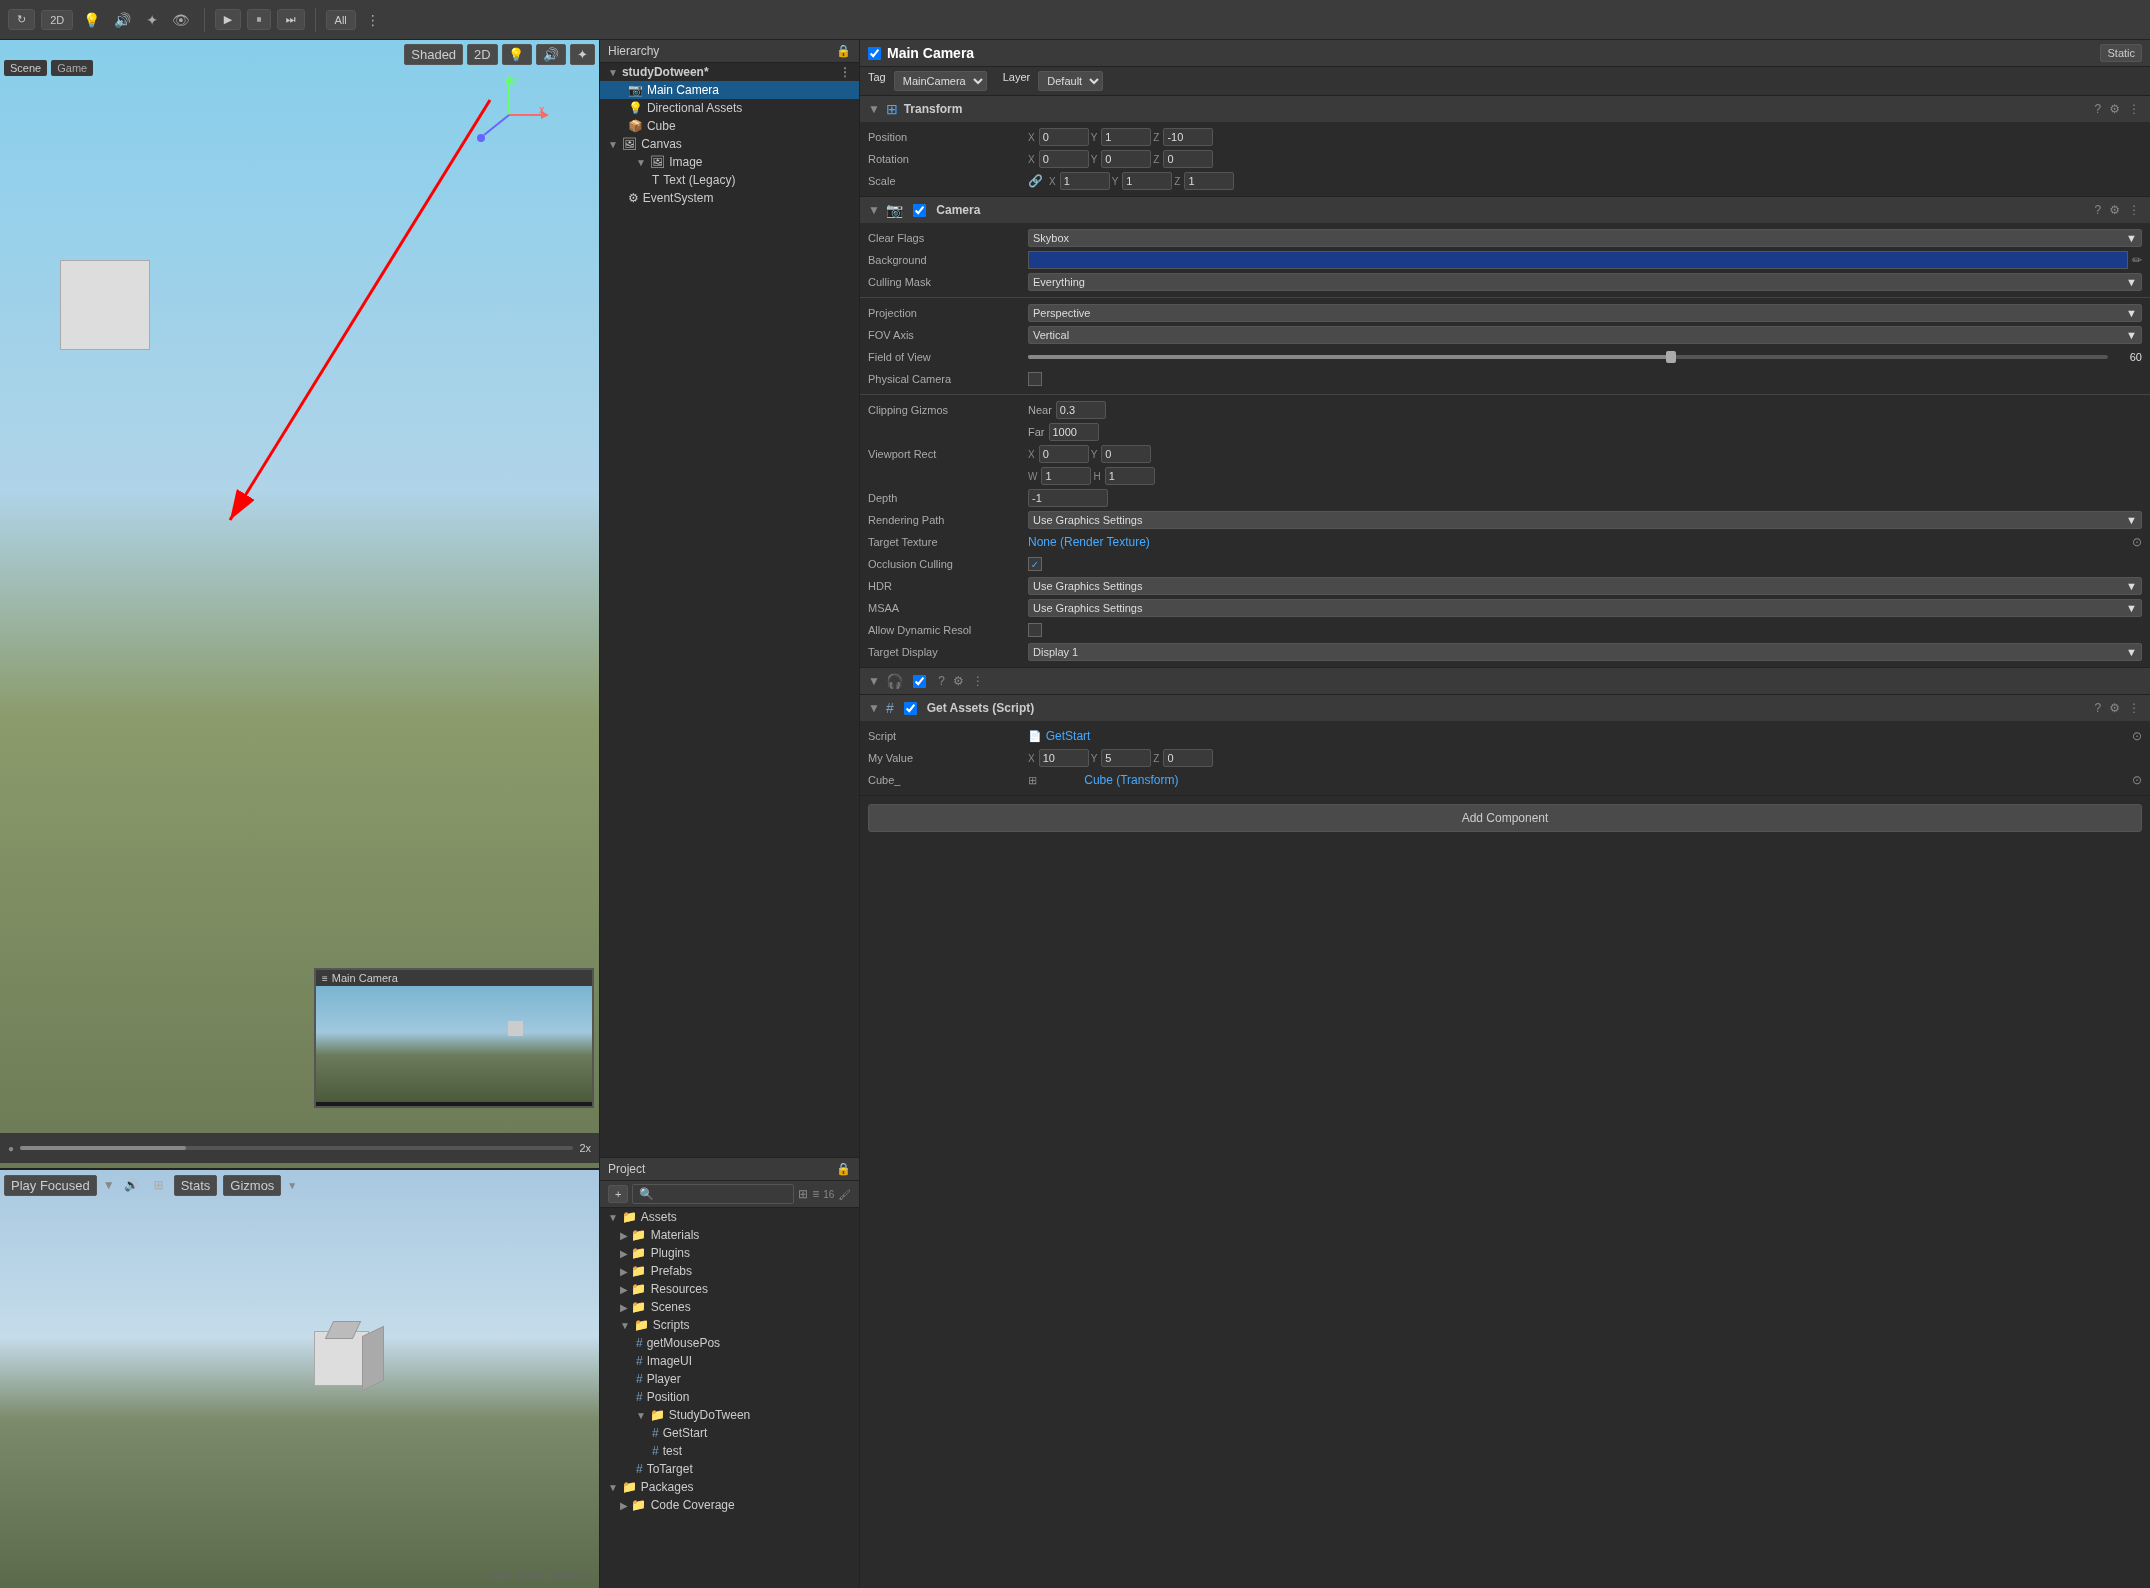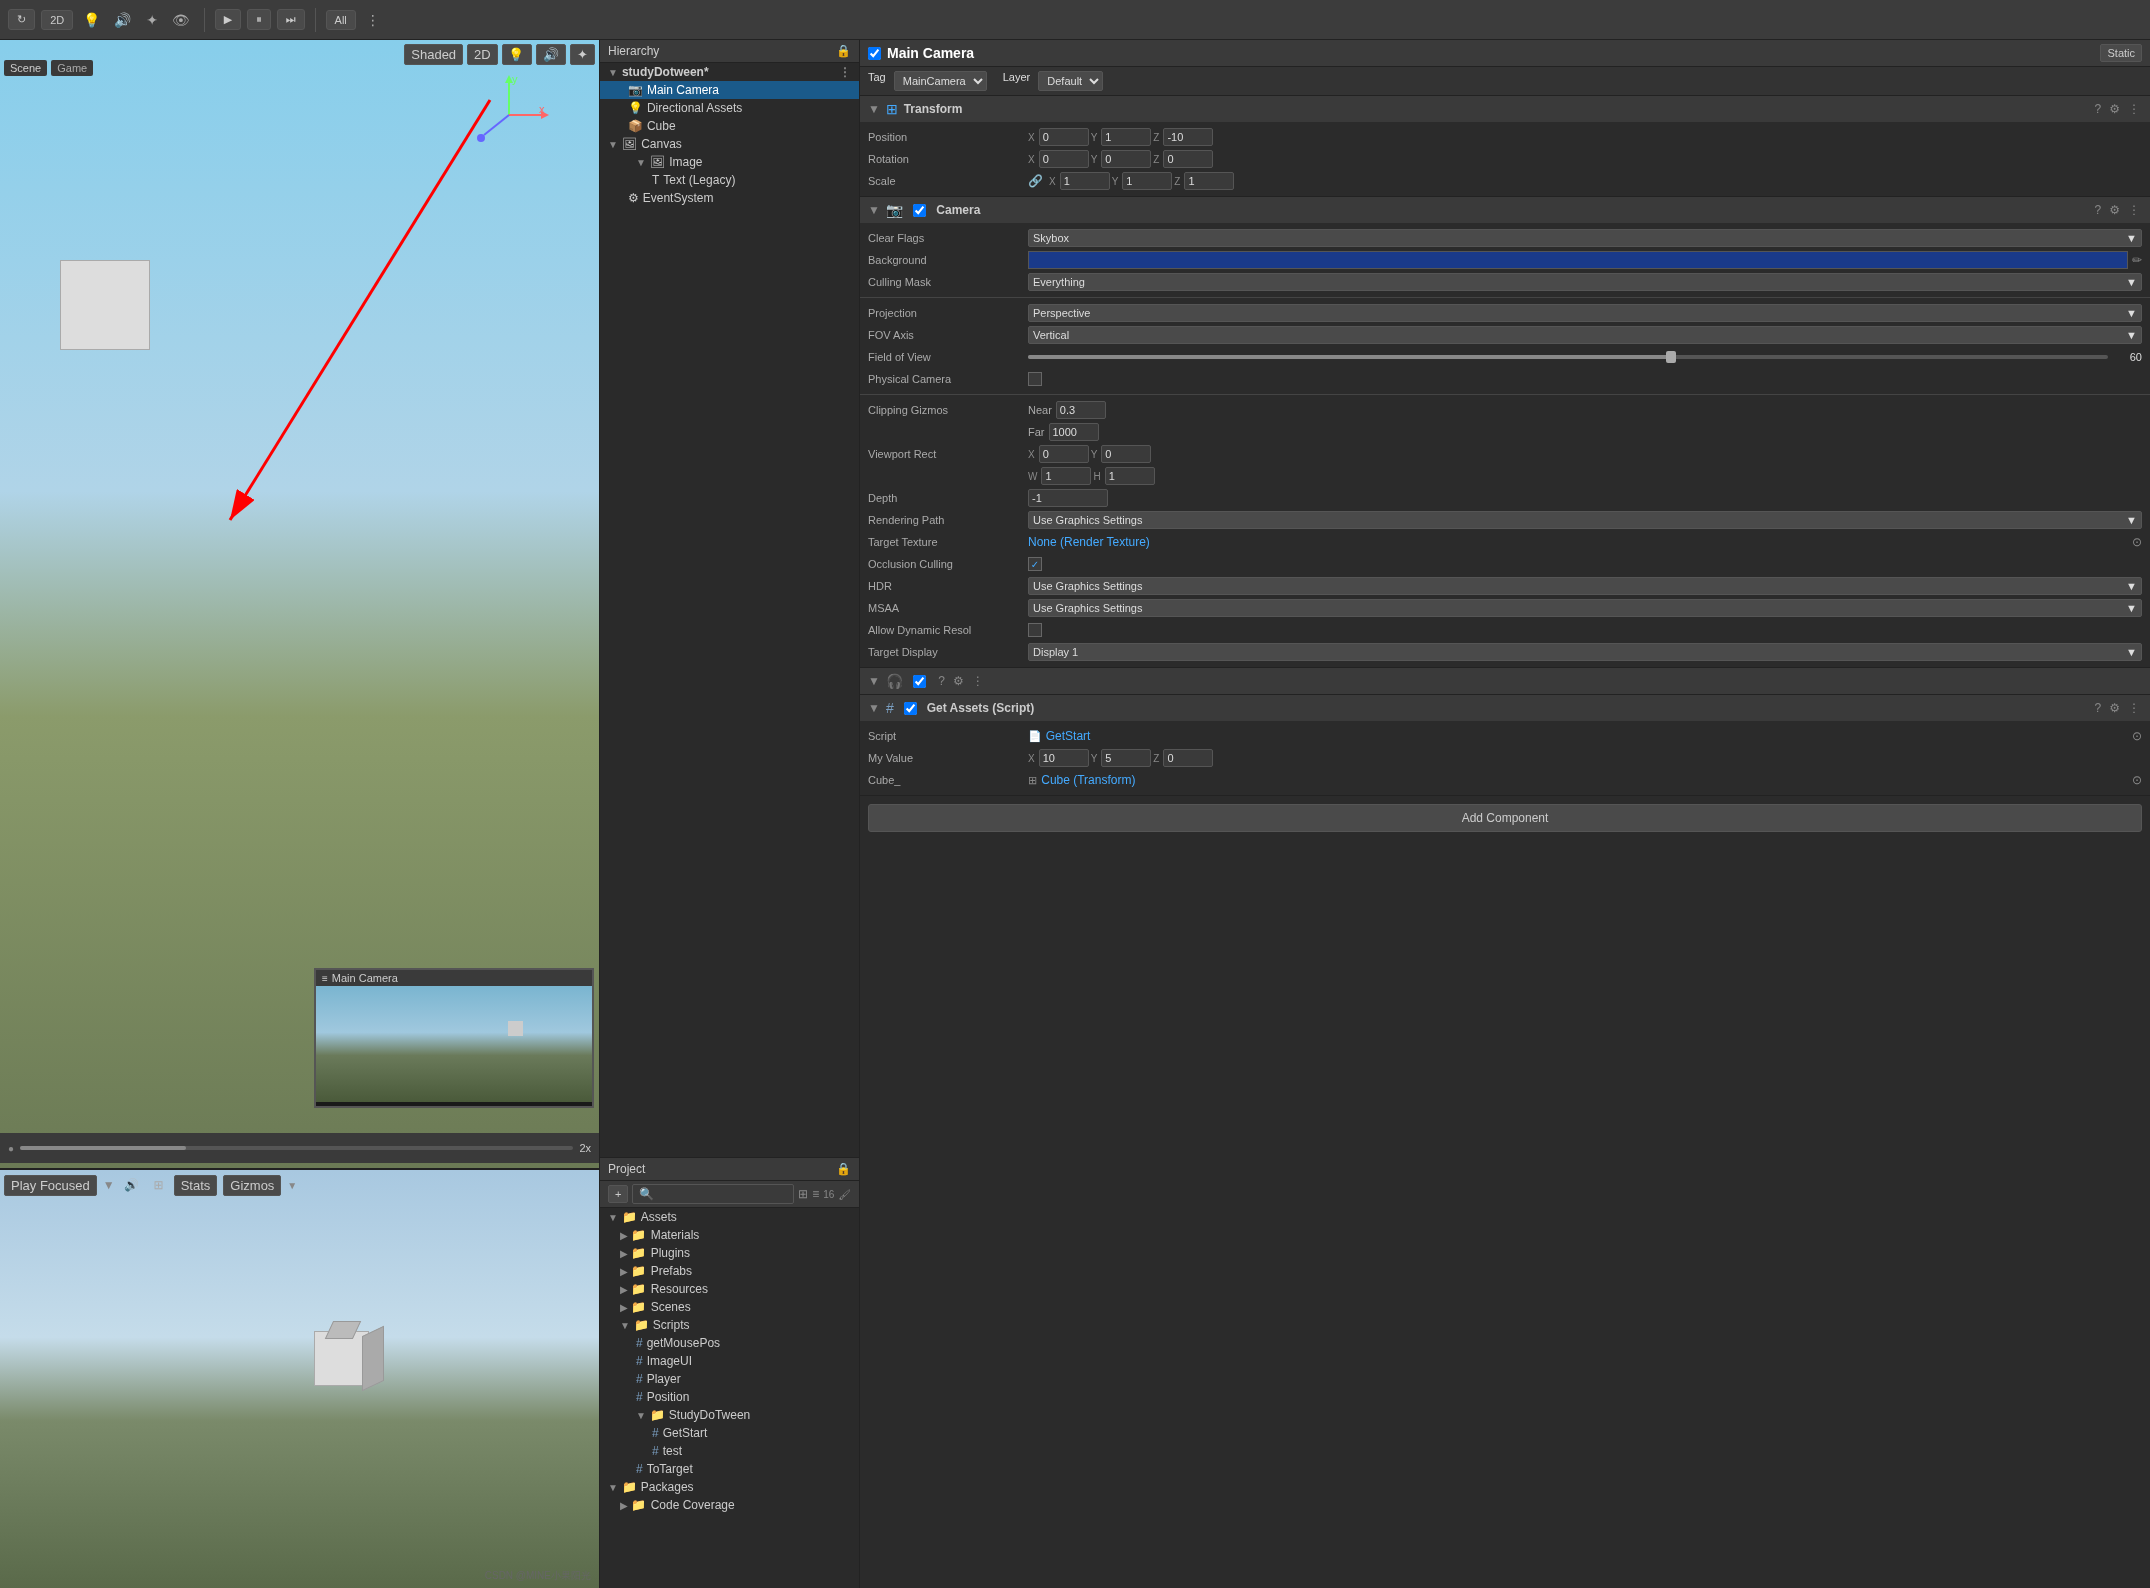--- a/index.html
+++ b/index.html
@@ -634,21 +634,21 @@
               <input class="xyz-input" value="5" style="">
               <span class="xyz-label">Z</span>
               <input class="xyz-input" value="0" style="">
             </div>
           </div>
 
           <div class="prop-row">
             <span class="prop-label">Cube_</span>
             <div style="flex:1; display:flex; align-items:center; gap:4px;">
               <span style="color:#888; font-size:11px;">⊞</span>
-              <span style="color:#4af;">Cube (Transform)</span>
+              <span style="color:#4af;margin-left:43px;">Cube (Transform)</span>
               <span style="color:#888; margin-left:auto; cursor:pointer;">⊙</span>
             </div>
           </div>
         </div>
       </div>
 
       <div class="add-component-btn">Add Component</div>
 
     </div>
   </div>

